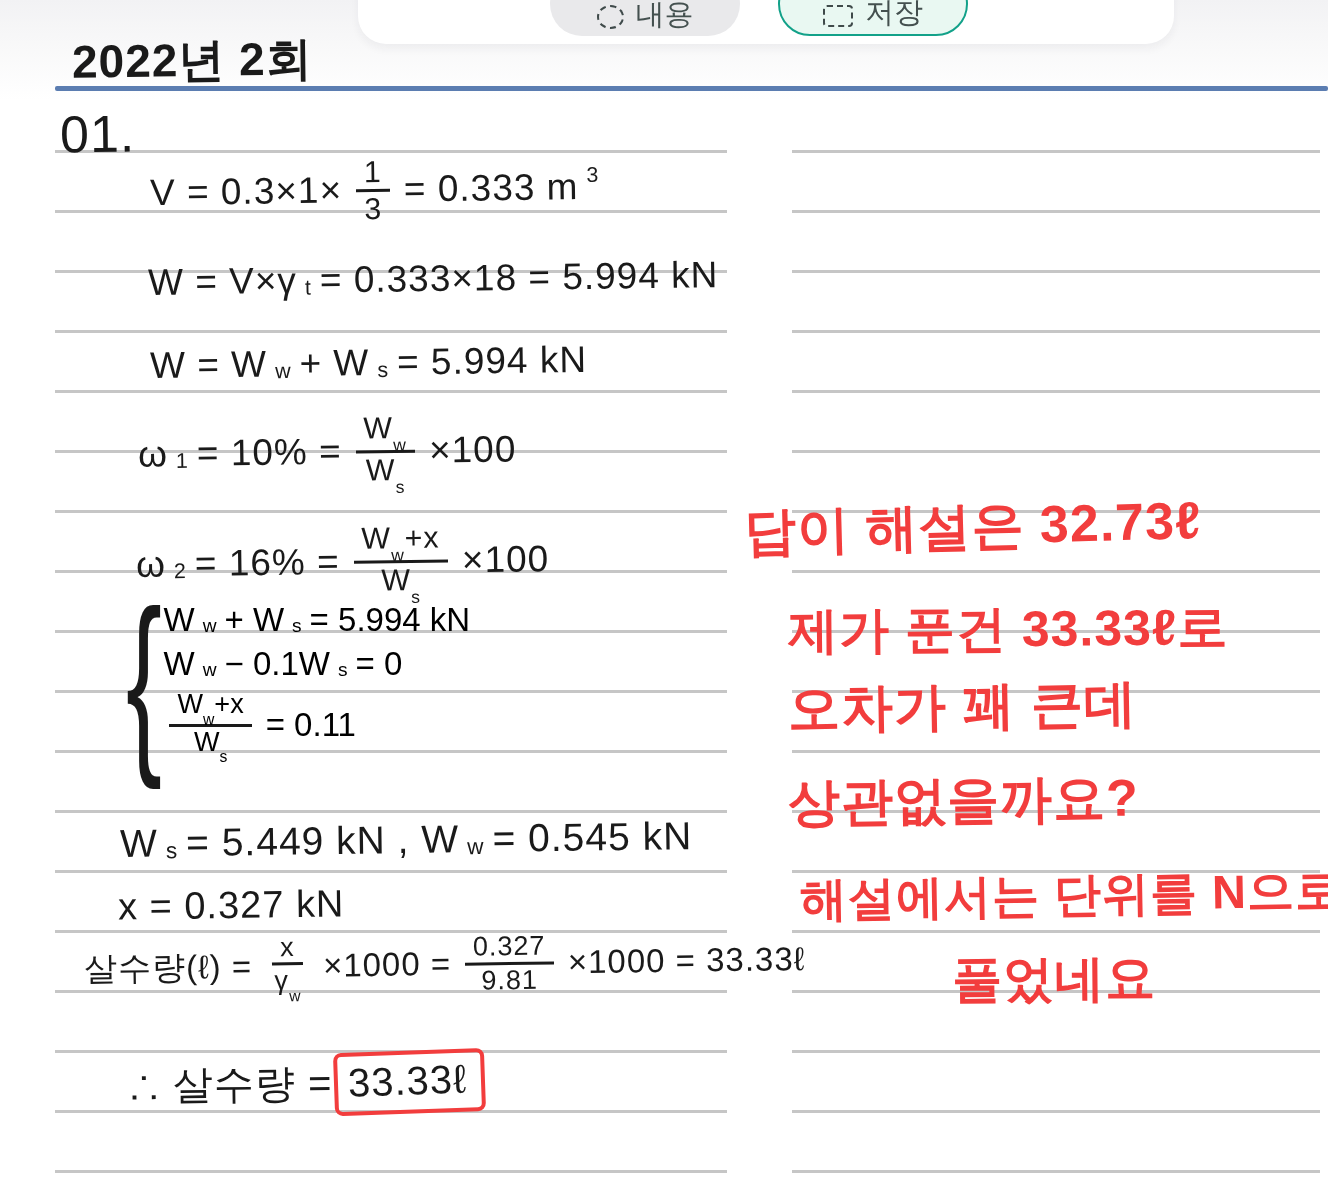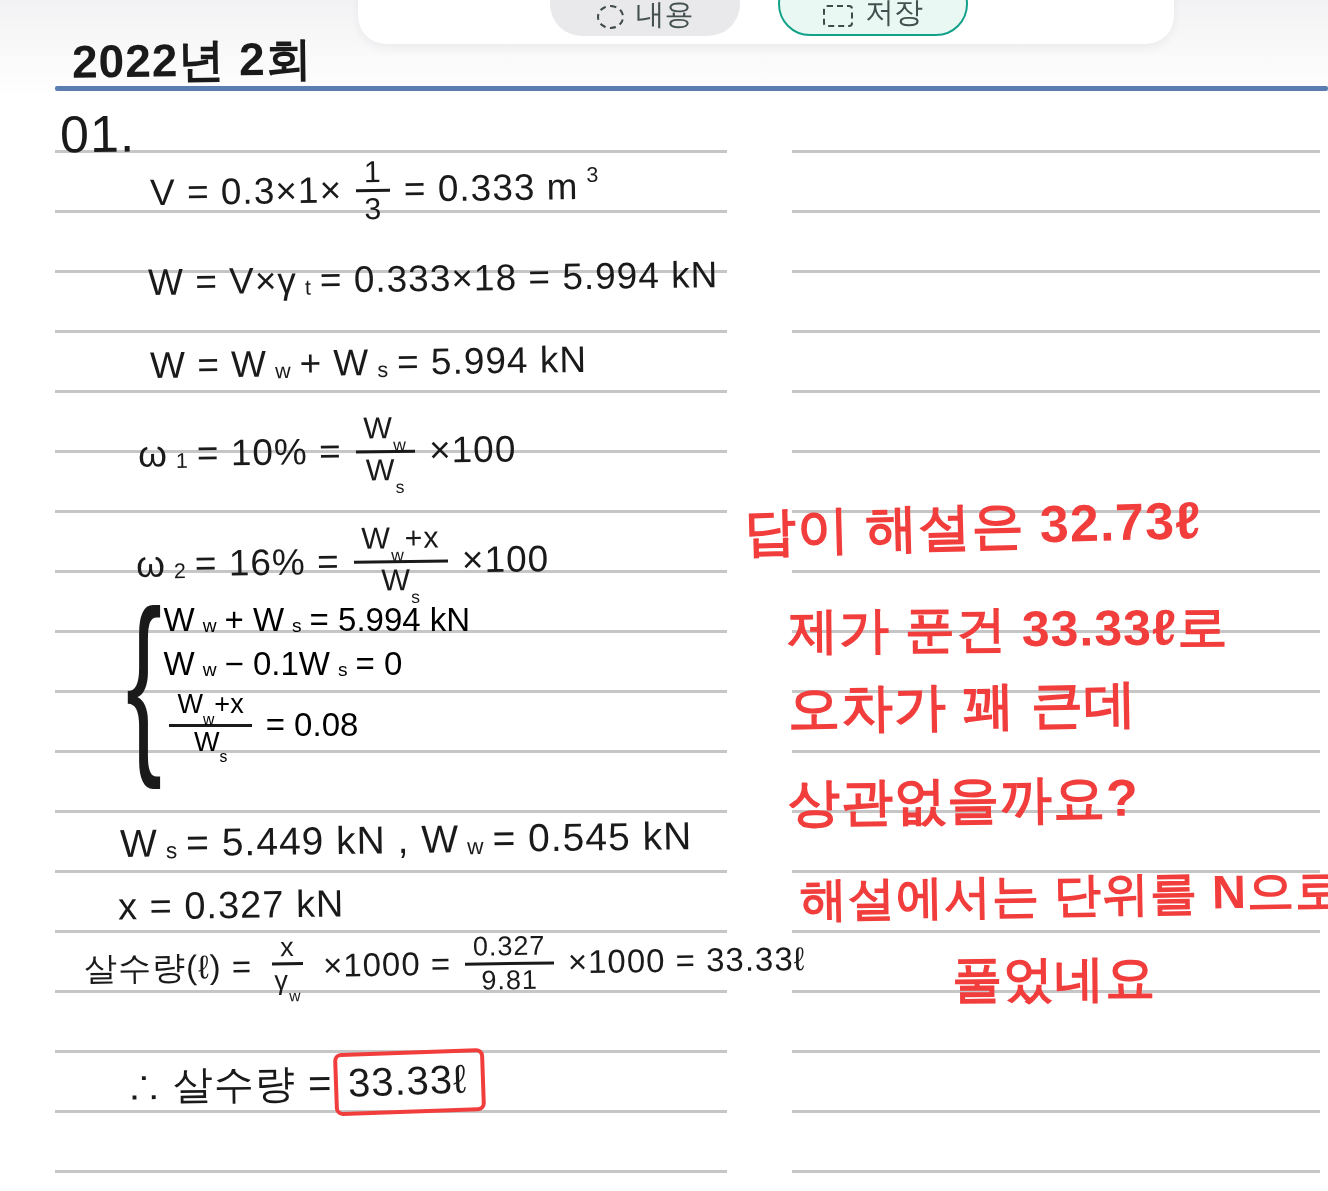--- a/index.html
+++ b/index.html
@@ -158,21 +158,21 @@
           <sub>w</sub>
         <span>− 0.1W</span>
           <sub>s</sub>
         <span>= 0</span>
       </div>
       <div class="eq">
         <span class="frac">
           <span class="num"><span>W</span><sub>w</sub><span>+x</span></span>
           <span class="den"><span>W</span><sub>s</sub></span>
         </span>
-        <span>= 0.08</span>
+        <span>= 0.11</span>
       </div>
     </div>
   </div>
 
   <div class="ink hw eq eq7">
     <span>W</span>
       <sub>s</sub>
     <span>= 5.449 kN , W</span>
       <sub>w</sub>
     <span>= 0.545 kN</span>

